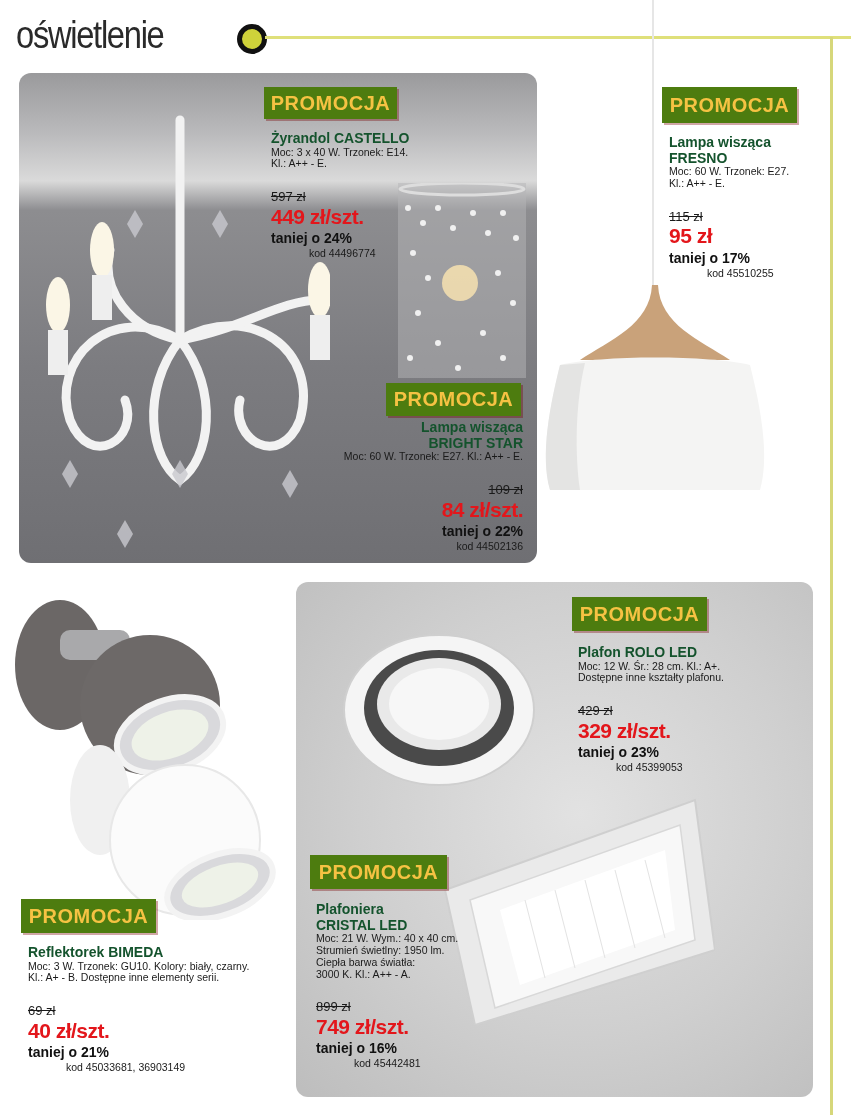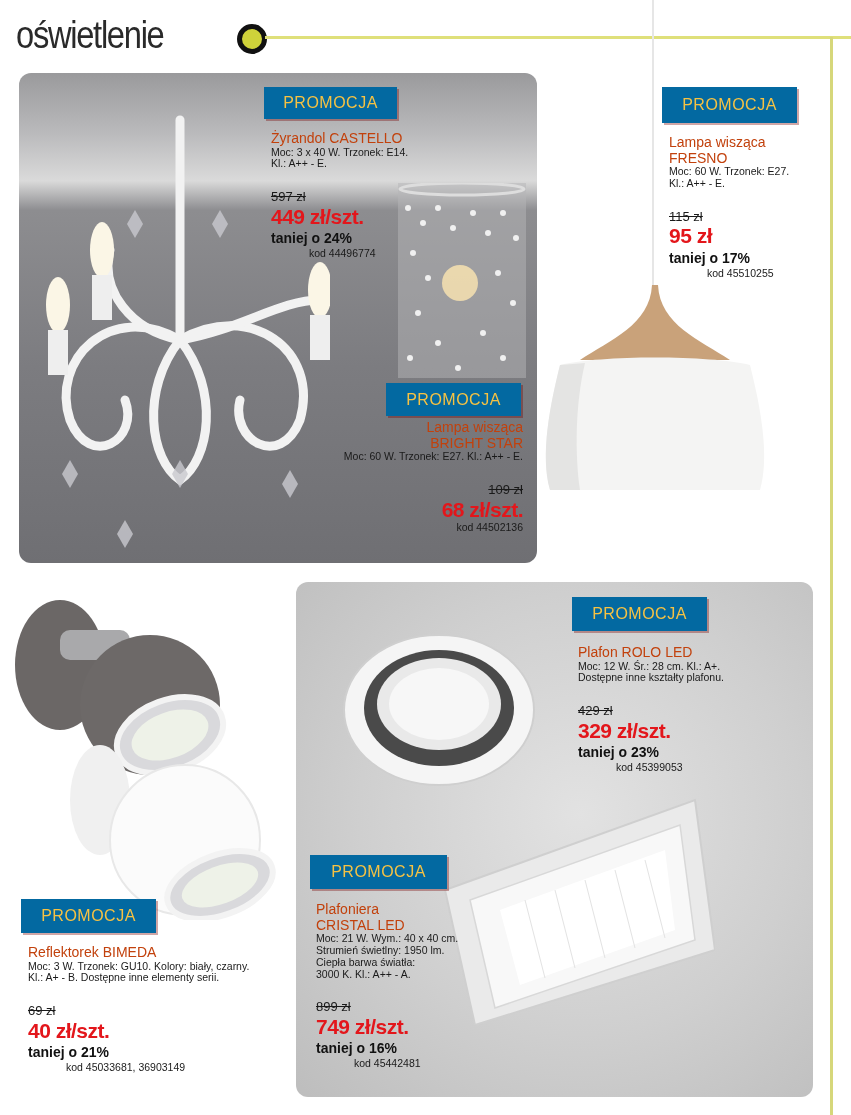--- a/index.html
+++ b/index.html
@@ -46,28 +46,28 @@
     
     .chandelier { position: absolute; left: 30px; top: 100px; width: 300px; height: 450px; }
     .crystal-pendant { position: absolute; left: 398px; top: 183px; width: 128px; height: 195px; }
     .fresno { position: absolute; left: 540px; top: 285px; width: 230px; height: 205px; }
     .rolo { position: absolute; left: 342px; top: 630px; width: 195px; height: 160px; }
     .cristal { position: absolute; left: 425px; top: 780px; width: 290px; height: 245px; }
     .bimeda { position: absolute; left: 5px; top: 595px; width: 285px; height: 325px; }
 
     
     .badge {
-      position: absolute; background: #0369a1; color: #f6c243;
-      font-family: "Liberation Sans", sans-serif; font-weight: 400;
-      font-size: 16px; letter-spacing: 0.5px;
+      position: absolute; background: #4d7c0f; color: #f6c243;
+      font-family: "Liberation Sans", sans-serif; font-weight: 700;
+      font-size: 20px; letter-spacing: 0.5px;
       display: flex; align-items: center; justify-content: center;
       box-shadow: 2px 2px 0 rgba(120,0,0,0.35);
     }
     .offer { position: absolute; line-height: 1.12; }
-    .offer .name { font-weight: 400; font-size: 14px; color: #c2410c; }
+    .offer .name { font-weight: 700; font-size: 14px; color: #14532d; }
     .offer .spec { font-size: 10.5px; color: #1a1a1a; }
     .offer .old { font-size: 13px; color: #1a1a1a; text-decoration: line-through; margin-top: 20px; }
     .offer .price { font-weight: 700; font-size: 21px; color: #e3161b; letter-spacing: -0.5px; }
     .offer .saving { font-weight: 700; font-size: 14px; color: #111; margin-top: 3px; }
     .offer .code { font-size: 10.5px; color: #1a1a1a; margin-top: 1px; padding-left: 38px; }
     .right { text-align: right; }
   </style>
 </head>
 <body>
 
@@ -184,21 +184,22 @@
   <div class="saving">taniej o 24%</div>
   <div class="code">kod 44496774</div>
 </div>
 
 <div class="badge" style="left:386px; top:383px; width:135px; height:33px;">PROMOCJA</div>
 <div class="offer right" style="right:328px; top:420px; width:260px;">
   <div class="name">Lampa wisząca</div>
   <div class="name">BRIGHT STAR</div>
   <div class="spec">Moc: 60 W. Trzonek: E27. Kl.: A++ - E.</div>
   <div class="old">109 zł</div>
-  <div class="price">68 zł/szt.</div>
+  <div class="price">84 zł/szt.</div>
+  <div class="saving">taniej o 22%</div>
   <div class="code">kod 44502136</div>
 </div>
 
 <div class="badge" style="left:662px; top:87px; width:135px; height:36px;">PROMOCJA</div>
 <div class="offer" style="left:669px; top:135px;">
   <div class="name">Lampa wisząca</div>
   <div class="name">FRESNO</div>
   <div class="spec">Moc: 60 W. Trzonek: E27.</div>
   <div class="spec">Kl.: A++ - E.</div>
   <div class="old">115 zł</div>

